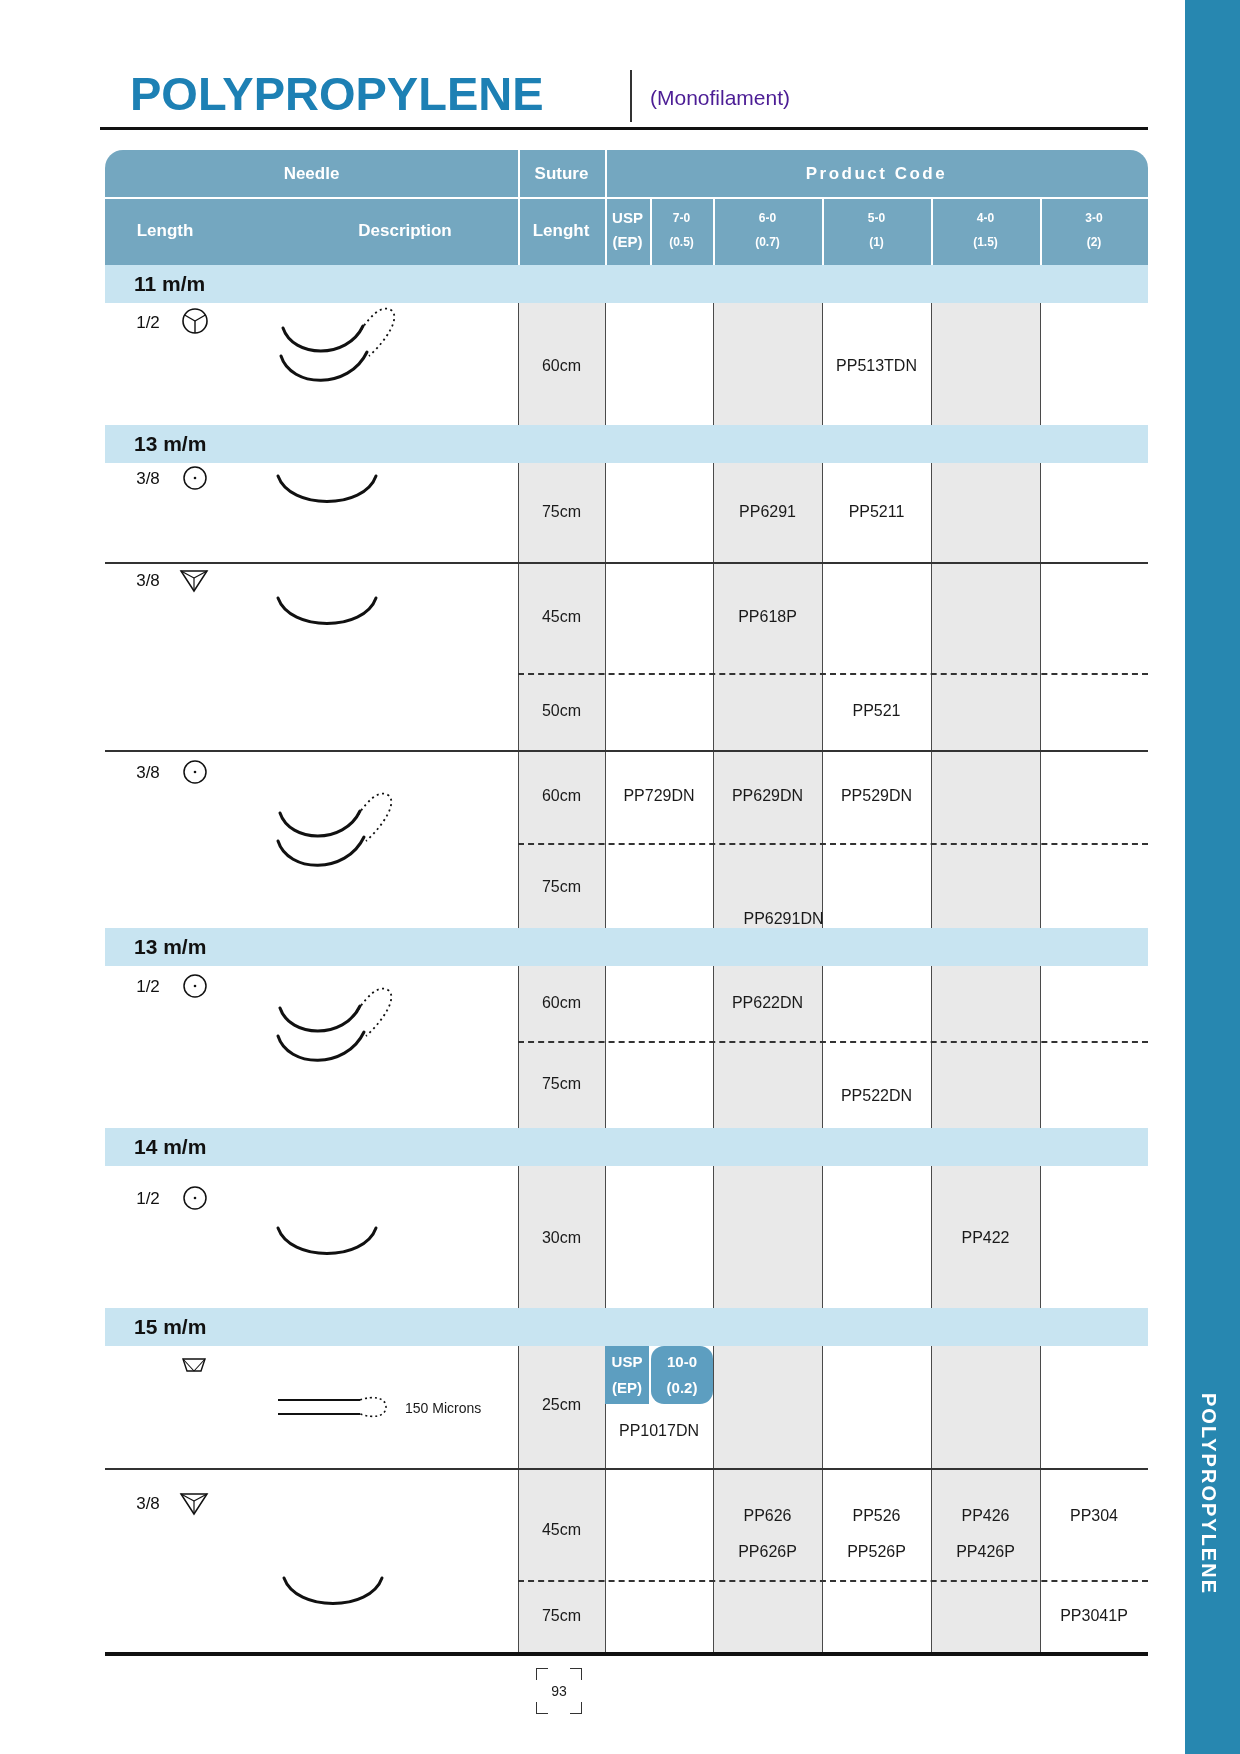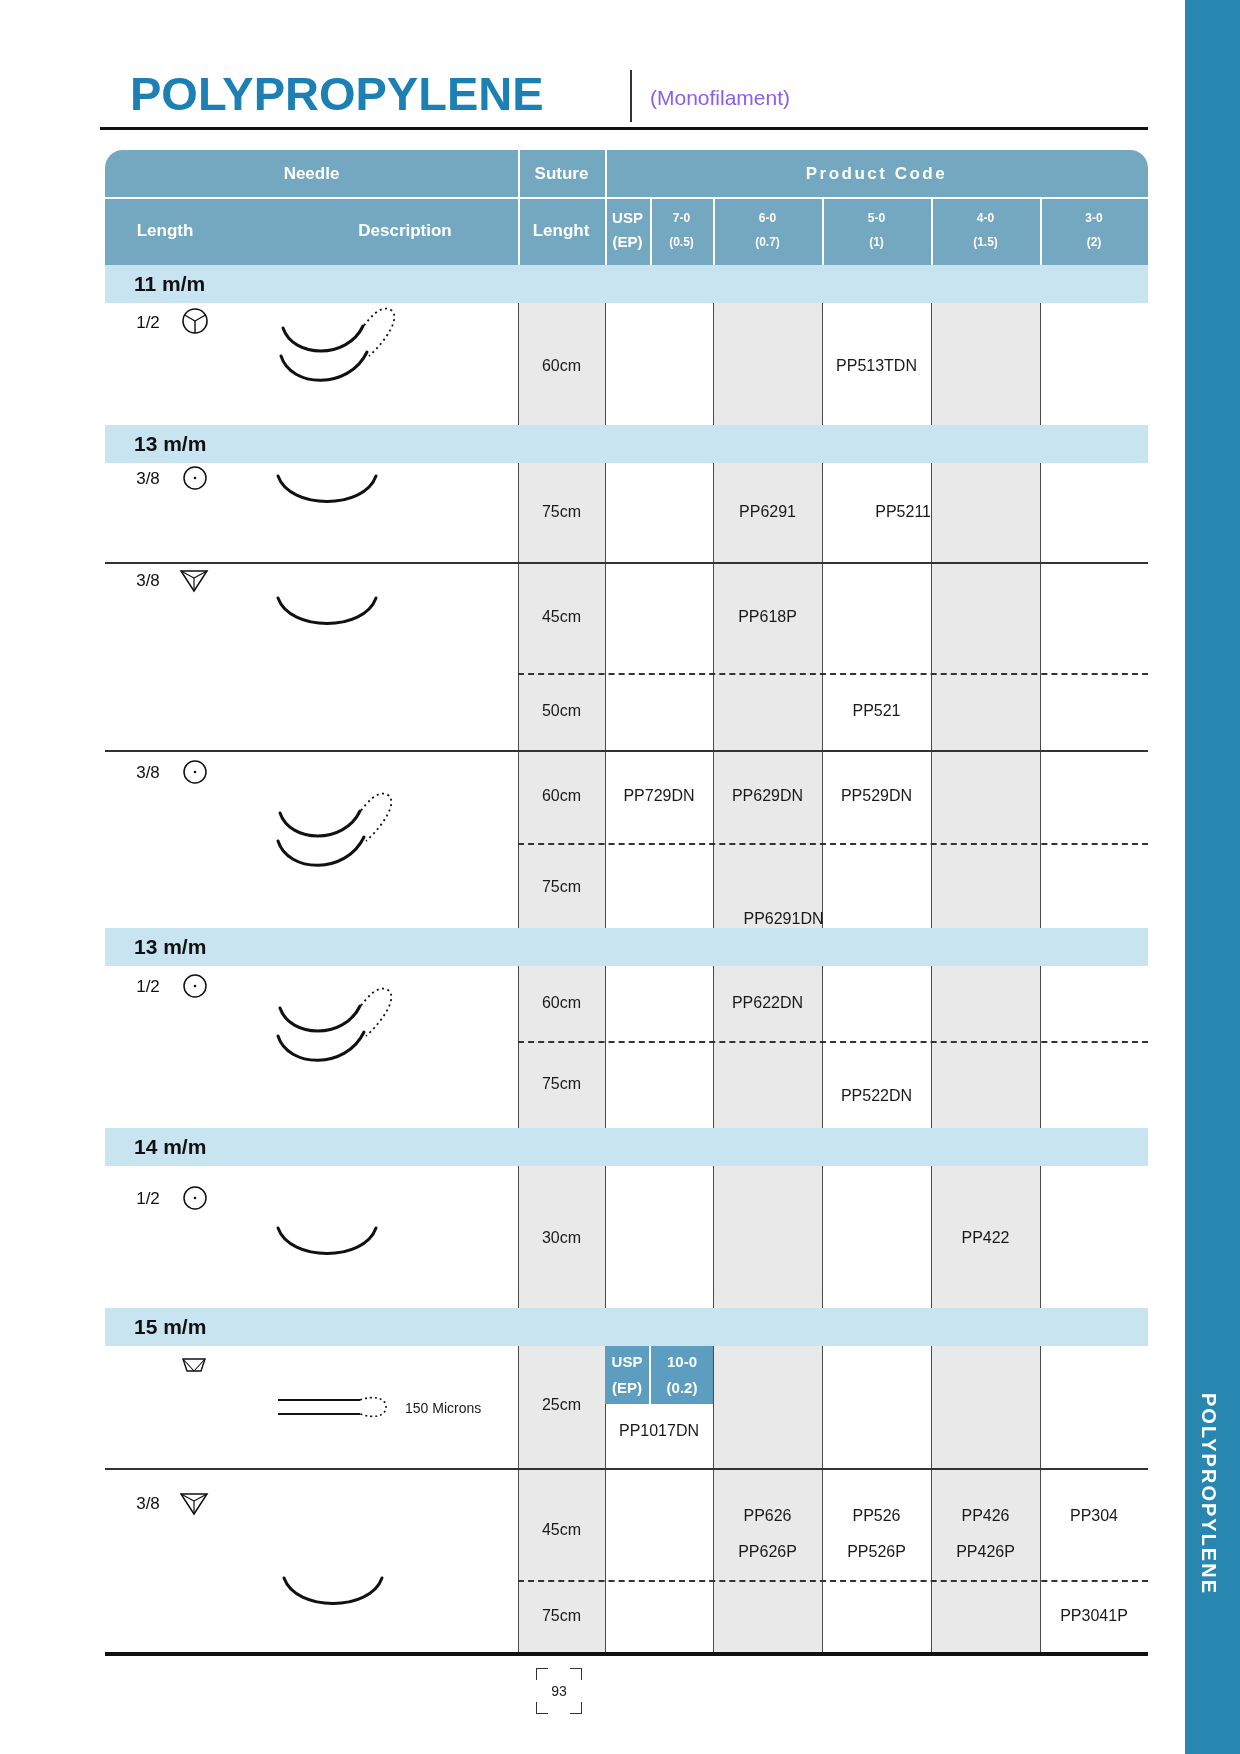--- a/index.html
+++ b/index.html
@@ -2,21 +2,21 @@
 <html><head>
 <meta charset="utf-8">
 <style>
   html,body{margin:0;padding:0;background:#fff;}
   .page{position:relative;width:1240px;height:1754px;background:#fff;
         font-family:"Liberation Sans",sans-serif;overflow:hidden;}
   
   .title{position:absolute;left:130px;top:66px;font-size:47px;font-weight:bold;
          color:#1d80b4;letter-spacing:0px;}
   .title-divider{position:absolute;left:630px;top:70px;width:2px;height:52px;background:#333;}
-  .subtitle{position:absolute;left:650px;top:86px;font-size:21px;color:#8b5cf6;}
+  .subtitle{position:absolute;left:650px;top:86px;font-size:21px;color:#4c1d95;}
   .title-rule{position:absolute;left:100px;top:127px;width:1048px;height:3px;background:#111;}
   
   .stripe{position:absolute;top:265px;height:1387px;background:#e9e9e9;}
   .vline{position:absolute;top:265px;height:1387px;width:1px;background:#4a4a4a;}
   
   .thead{position:absolute;left:105px;top:150px;width:1043px;height:115px;
          background:#74a7c0;border-radius:18px 18px 0 0;}
   .thead .hline{position:absolute;left:0;top:47px;width:100%;height:2px;background:#fff;}
   .thead .vl{position:absolute;width:2px;background:#fff;}
   .h1{position:absolute;top:12px;height:24px;line-height:24px;text-align:center;
@@ -172,21 +172,21 @@
   <div class="fraction" style="top:468px;">3/8</div>
   <svg class="icon" style="left:182px;top:465px;" width="26" height="26">
     <circle cx="13" cy="13" r="11" fill="none" stroke="#111" stroke-width="1.5"></circle>
     <circle cx="13" cy="13" r="1.3" fill="#111"></circle>
   </svg>
   <svg class="needle" style="left:272px;top:470px;" width="110" height="40">
     <path d="M6 6 C 18 40, 92 40, 104 6" fill="none" stroke="#111" stroke-width="3" stroke-linecap="round"></path>
   </svg>
   <div class="cell colS" style="top:501px;">75cm</div>
   <div class="cell col60" style="top:501px;">PP6291</div>
-  <div class="cell col50" style="top:501px;text-align:right;">PP5211</div>
+  <div class="cell col50" style="top:501px;">PP5211</div>
 
   <div class="fraction" style="top:570px;">3/8</div>
   <svg class="icon" style="left:178px;top:566px;" width="32" height="28">
     <polygon points="3,5 29,5 16,25" fill="none" stroke="#111" stroke-width="1.5"></polygon>
     <line x1="3" y1="5" x2="16" y2="12" stroke="#111" stroke-width="1.2"></line>
     <line x1="29" y1="5" x2="16" y2="12" stroke="#111" stroke-width="1.2"></line>
     <line x1="16" y1="25" x2="16" y2="12" stroke="#111" stroke-width="1.2"></line>
   </svg>
   <svg class="needle" style="left:272px;top:592px;" width="110" height="40">
     <path d="M6 6 C 18 40, 92 40, 104 6" fill="none" stroke="#111" stroke-width="3" stroke-linecap="round"></path>
@@ -248,21 +248,21 @@
     <line x1="8" y1="10" x2="90" y2="10" stroke="#111" stroke-width="1.8"></line>
     <line x1="8" y1="24" x2="90" y2="24" stroke="#111" stroke-width="1.8"></line>
     <path d="M90 10 C 104 5, 116 8, 116 17 C 116 26, 104 29, 90 24" fill="none" stroke="#111" stroke-width="1.6" stroke-dasharray="2 3"></path>
   </svg>
   <div class="micron">150 Microns</div>
   <div class="cell colS" style="top:1394px;">25cm</div>
   <div class="mini" style="left:605px;width:44px;">
     <div>USP</div>
     <div>(EP)</div>
   </div>
-  <div class="mini" style="left:651px;width:62px;">
+  <div class="mini" style="left:651px;width:62px;border-radius:13px;">
     <div>10-0</div>
     <div>(0.2)</div>
   </div>
   <div class="cell colM" style="top:1420px;">PP1017DN</div>
 
   <div class="fraction" style="top:1493px;">3/8</div>
   <svg class="icon" style="left:178px;top:1489px;" width="32" height="28">
     <polygon points="3,5 29,5 16,25" fill="none" stroke="#111" stroke-width="1.5"></polygon>
     <line x1="3" y1="5" x2="16" y2="12" stroke="#111" stroke-width="1.2"></line>
     <line x1="29" y1="5" x2="16" y2="12" stroke="#111" stroke-width="1.2"></line>

